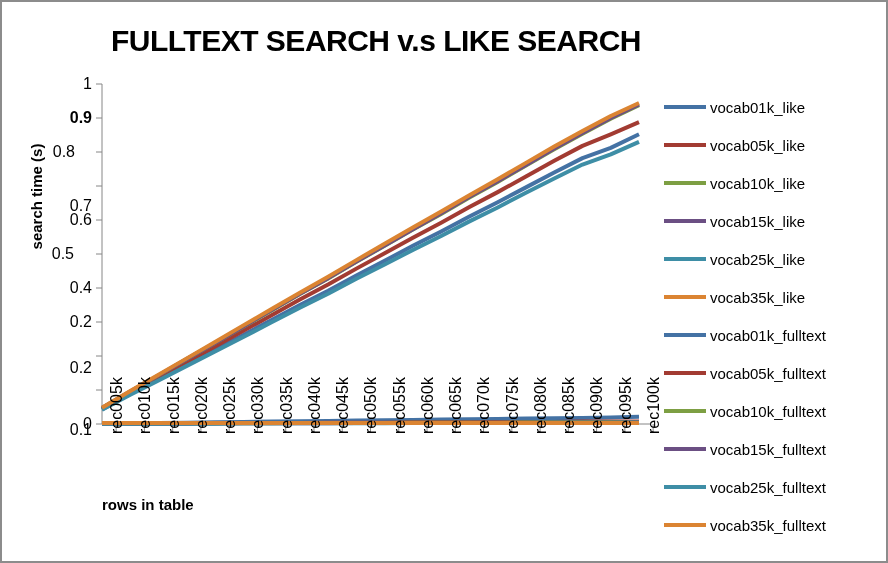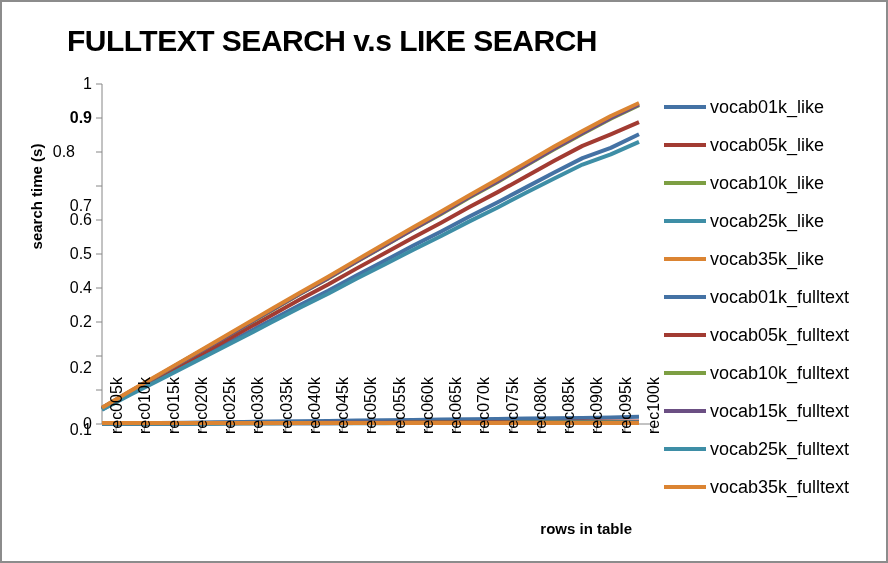--- a/index.html
+++ b/index.html
@@ -23,43 +23,44 @@
     position: absolute;
     left: 0;
     top: 22px;
     width: 660px;
     text-align: center;
     font-size: 30px;
     font-weight: bold;
     letter-spacing: -0.5px;
     color: #000000;
     white-space: nowrap;
+    padding-left: 44px;
   }
   #plot-svg {
     position: absolute;
     left: 0;
     top: 0;
   }
   #ylabel {
     position: absolute;
     left: -36px;
     top: 186px;
     width: 140px;
     text-align: center;
     transform: rotate(-90deg);
     font-size: 15px;
     font-weight: bold;
     color: #000000;
   }
   #xlabel {
     position: absolute;
     left: 100px;
-    top: 518px;
+    top: 494px;
     width: 530px;
-    text-align: right;
+    text-align: left;
     font-size: 15px;
     font-weight: bold;
     color: #000000;
   }
   .ytick-label {
     position: absolute;
     width: 48px;
     text-align: right;
     font-size: 16px;
     color: #000000;
@@ -85,21 +86,21 @@
     align-items: center;
     height: 38px;
   }
   .legend-swatch {
     width: 42px;
     height: 4px;
     flex: 0 0 auto;
     margin-right: 4px;
   }
   .legend-text {
-    font-size: 18px;
+    font-size: 15px;
     color: #000000;
     white-space: nowrap;
   }
 </style>
 </head>
 <body>
 
 <div id="chart-frame">
 
   <div id="chart-title">FULLTEXT SEARCH v.s LIKE SEARCH</div>
@@ -154,21 +155,21 @@
       <polyline points="100,421.66 128.26315789473685,421.66 156.52631578947367,421.66 184.78947368421052,421.66 213.05263157894734,421.66 241.3157894736842,421.32 269.57894736842104,421.32 297.8421052631579,421.32 326.1052631578947,421.32 354.36842105263156,421.32 382.6315789473684,421.32 410.89473684210526,420.98 439.1578947368421,420.98 467.42105263157896,420.98 495.6842105263158,420.98 523.9473684210527,420.98 552.2105263157894,420.64 580.4736842105262,420.64 608.7368421052631,420.64 637,420.64" fill="none" stroke="#3E8EA6" stroke-width="4" stroke-linecap="butt" stroke-linejoin="round"></polyline>
       <polyline points="100,420.98 128.26315789473685,420.98 156.52631578947367,420.98 184.78947368421052,420.98 213.05263157894734,420.98 241.3157894736842,420.98 269.57894736842104,420.98 297.8421052631579,420.98 326.1052631578947,420.98 354.36842105263156,420.98 382.6315789473684,420.98 410.89473684210526,420.98 439.1578947368421,420.98 467.42105263157896,420.98 495.6842105263158,420.98 523.9473684210527,420.98 552.2105263157894,420.98 580.4736842105262,420.98 608.7368421052631,420.98 637,420.98" fill="none" stroke="#DB8432" stroke-width="4" stroke-linecap="butt" stroke-linejoin="round"></polyline>
     </svg>
 
   <div id="ytick-labels">
       <div class="ytick-label" style="left: 42px; top: 74px;">1</div>
       <div class="ytick-label" style="left: 42px; top: 108px; font-weight: bold;">0.9</div>
       <div class="ytick-label" style="left: 25px; top: 142px;">0.8</div>
       <div class="ytick-label" style="left: 42px; top: 176px; margin-top: 20px;">0.7</div>
       <div class="ytick-label" style="left: 42px; top: 210px;">0.6</div>
-      <div class="ytick-label" style="left: 42px; top: 244px;">0.5</div>
+      <div class="ytick-label" style="left: 24px; top: 244px;">0.5</div>
       <div class="ytick-label" style="left: 42px; top: 278px;">0.4</div>
       <div class="ytick-label" style="left: 42px; top: 312px;">0.2</div>
       <div class="ytick-label" style="left: 42px; top: 346px; margin-top: 12px;">0.2</div>
       <div class="ytick-label" style="left: 42px; top: 380px; margin-top: 40px;">0.1</div>
       <div class="ytick-label" style="left: 42px; top: 414px;">0</div>
     </div>
   <div id="xtick-labels">
       <div class="xtick-label" style="left: 107px; top: 432px;">rec005k</div>
       <div class="xtick-label" style="left: 135.263px; top: 432px;">rec010k</div>
       <div class="xtick-label" style="left: 163.526px; top: 432px;">rec015k</div>
@@ -198,20 +199,24 @@
       </div>
       <div class="legend-item">
         <span class="legend-swatch" style="background: rgb(162, 59, 50);"></span>
         <span class="legend-text">vocab05k_like</span>
       </div>
       <div class="legend-item">
         <span class="legend-swatch" style="background: rgb(125, 159, 67);"></span>
         <span class="legend-text">vocab10k_like</span>
       </div>
       <div class="legend-item">
+        <span class="legend-swatch" style="background: rgb(107, 79, 131);"></span>
+        <span class="legend-text">vocab15k_like</span>
+      </div>
+      <div class="legend-item">
         <span class="legend-swatch" style="background: rgb(62, 142, 166);"></span>
         <span class="legend-text">vocab25k_like</span>
       </div>
       <div class="legend-item">
         <span class="legend-swatch" style="background: rgb(219, 132, 50);"></span>
         <span class="legend-text">vocab35k_like</span>
       </div>
       <div class="legend-item">
         <span class="legend-swatch" style="background: rgb(68, 114, 164);"></span>
         <span class="legend-text">vocab01k_fulltext</span>

